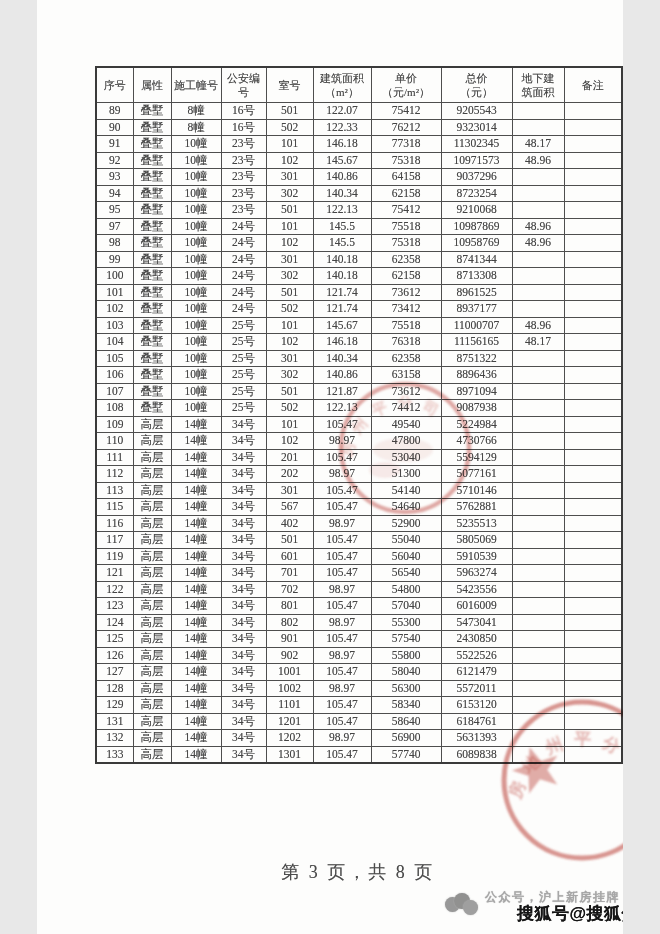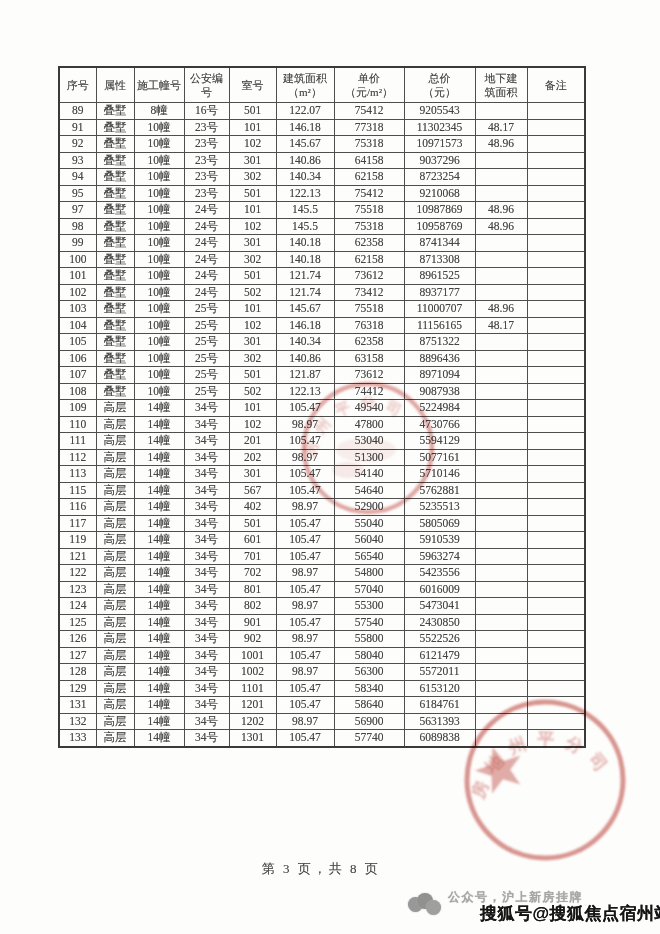--- a/index.html
+++ b/index.html
@@ -1,18 +1,18 @@
 <!DOCTYPE html>
 <html><head>
 <meta charset="utf-8">
 <style>
   html,body{margin:0;padding:0;background:#e8e8e8;}
   .page{
     position:relative;
-    width:660px;height:934px;
+    width:586px;height:934px;
     margin:0 auto;
     background:#fdfdfc;
     overflow:hidden;
     font-family:"Liberation Serif","DejaVu Serif",serif;
     color:#434343;
   }
   
   .tbl-wrap{position:absolute;left:58px;top:66px;}
   table.price{
     table-layout:fixed;
@@ -41,21 +41,21 @@
   table.price td{
     height:15.5px;
     font-size:11.5px;
     line-height:1;
     overflow:hidden;
   }
   
   .page-footer{
     position:absolute;left:58px;top:860px;width:526px;
     text-align:center;
-    font-size:13px;letter-spacing:2.5px;color:#4c4c4c;
+    font-size:18px;letter-spacing:2.5px;color:#4c4c4c;
     text-shadow:0 0 .6px rgba(80,80,80,.5);
   }
   
   .stamp{position:absolute;mix-blend-mode:multiply;pointer-events:none;}
   
   .wm-gray{
     position:absolute;left:448px;top:889px;
     font-family:"Liberation Sans","DejaVu Sans",sans-serif;
     font-size:12px;font-weight:bold;letter-spacing:1.5px;
     color:#999;opacity:.85;
@@ -125,20 +125,32 @@
             <td>8幢</td>
             <td>16号</td>
             <td>501</td>
             <td>122.07</td>
             <td>75412</td>
             <td>9205543</td>
             <td></td>
             <td></td>
           </tr>
           <tr>
+            <td>90</td>
+            <td>叠墅</td>
+            <td>8幢</td>
+            <td>16号</td>
+            <td>502</td>
+            <td>122.33</td>
+            <td>76212</td>
+            <td>9323014</td>
+            <td></td>
+            <td></td>
+          </tr>
+          <tr>
             <td>91</td>
             <td>叠墅</td>
             <td>10幢</td>
             <td>23号</td>
             <td>101</td>
             <td>146.18</td>
             <td>77318</td>
             <td>11302345</td>
             <td>48.17</td>
             <td></td>

